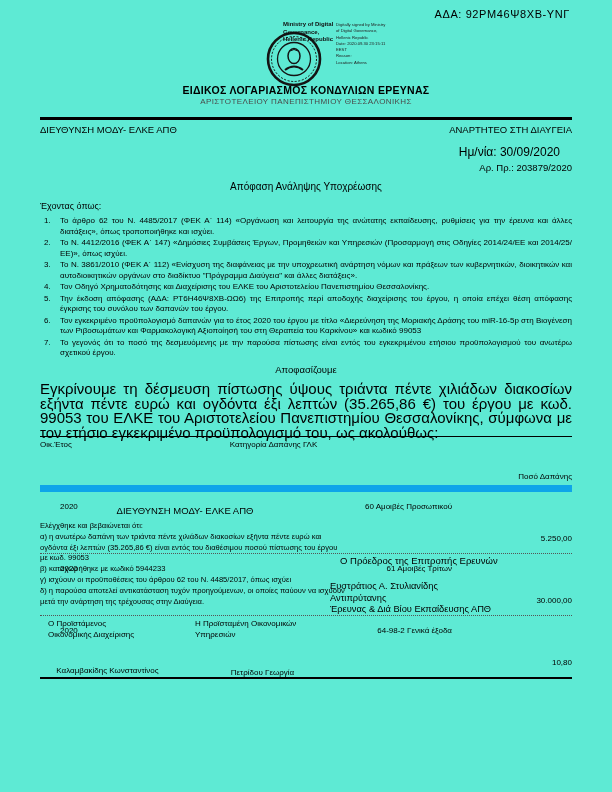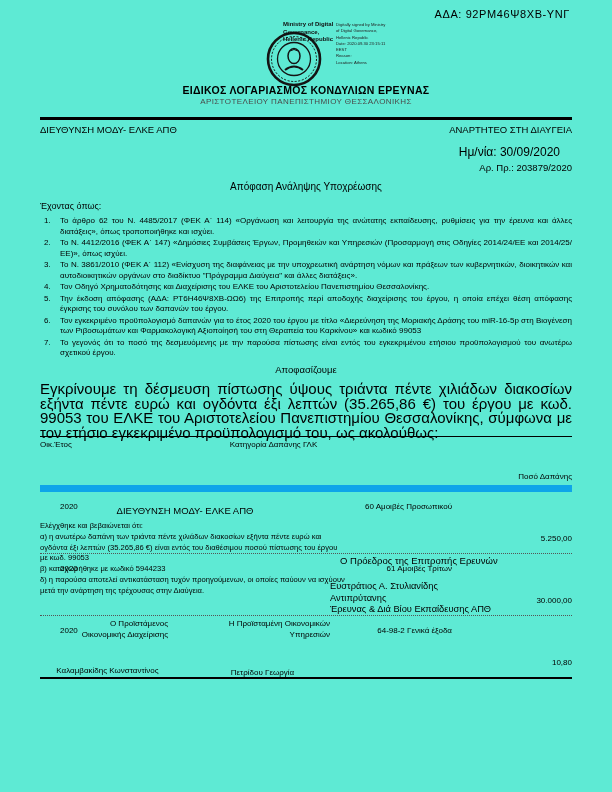--- a/index.html
+++ b/index.html
@@ -53,21 +53,21 @@
   .c3 { width:120px; flex:none; text-align:right;margin-top:32px; }
 
   .section-head { top:505px; left:40px; width:290px; text-align:center; font-size:9.5px; }
 
   .verify { top:521px; left:40px; width:306px; font-size:7.6px; line-height:10.8px; }
   .verify .v-line { text-align:left; }
 
   .president-title { top:520px; left:340px; width:232px; text-align:left; font-size:9.5px;margin-top:35px; }
   .president-block { top:581px; left:330px; width:250px; font-size:9.3px; line-height:11.5px; }
 
-  .officer { font-size:8px; line-height:11px; text-align:right; }
+  .officer { font-size:8px; line-height:11px; text-align:left; }
   .officer-left { top:618px; left:48px; width:120px; }
   .officer-right { top:618px; left:195px; width:135px; }
   .offname { font-size:8px; text-align:center; }
   .offname-left { top:666px; left:45px; width:125px; }
   .offname-right { top:668px; left:200px; width:125px; }
 </style>
 </head>
 <body>
 
 <div class="page">
@@ -167,20 +167,21 @@
       <span class="c3">10,80</span>
     </div>
   </div>
 
   <div class="abs section-head">ΔΙΕΥΘΥΝΣΗ ΜΟΔΥ- ΕΛΚΕ ΑΠΘ</div>
 
   <div class="abs verify">
     <div class="v-line">Ελέγχθηκε και βεβαιώνεται ότι:</div>
     <div class="v-line">α) η ανωτέρω δαπάνη των τριάντα πέντε χιλιάδων διακοσίων εξήντα πέντε ευρώ και ογδόντα έξι λεπτών (35.265,86 €) είναι εντός του διαθέσιμου ποσού πίστωσης του έργου με κωδ. 99053</div>
     <div class="v-line">β) καταχωρήθηκε με κωδικό 5944233</div>
+    <div class="v-line">γ) ισχύουν οι προϋποθέσεις του άρθρου 62 του Ν. 4485/2017, όπως ισχύει</div>
     <div class="v-line">δ) η παρούσα αποτελεί αντικατάσταση τυχόν προηγούμενων, οι οποίες παύουν να ισχύουν μετά την ανάρτηση της τρέχουσας στην Διαύγεια.</div>
   </div>
 
   <div class="abs president-title">Ο Πρόεδρος της Επιτροπής Ερευνών</div>
   <div class="abs president-block">
     <div>Ευστράτιος Α. Στυλιανίδης</div>
     <div>Αντιπρύτανης</div>
     <div>Έρευνας &amp; Διά Βίου Εκπαίδευσης ΑΠΘ</div>
   </div>
 

